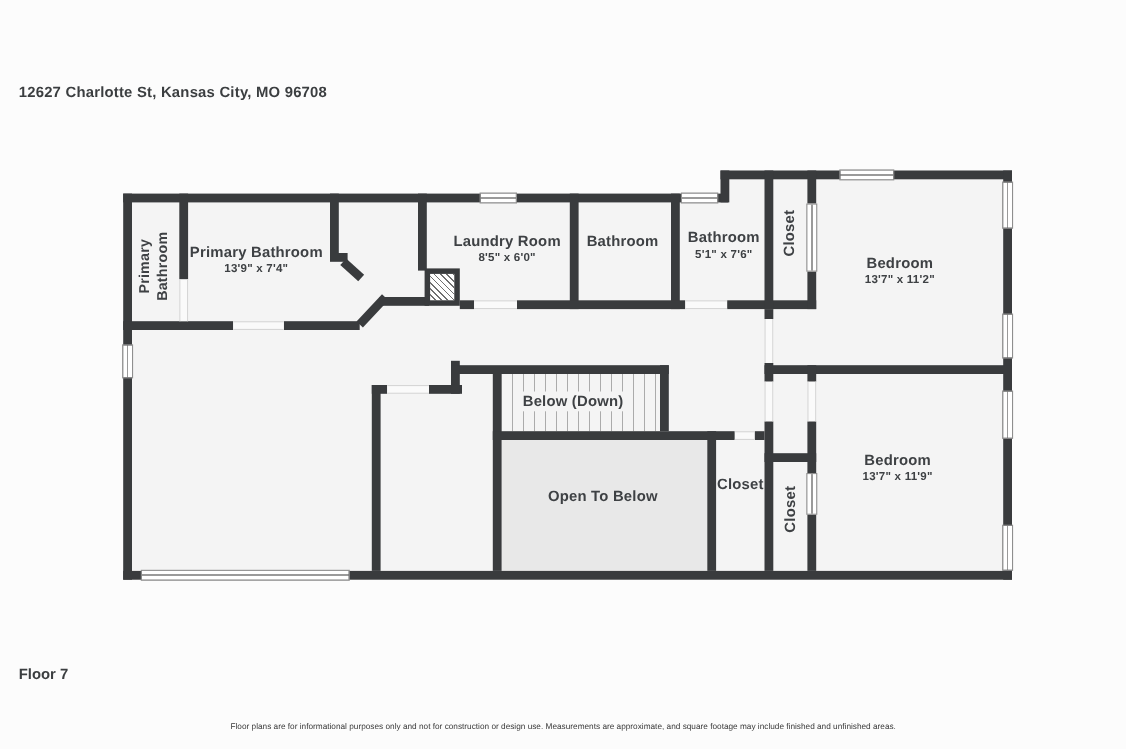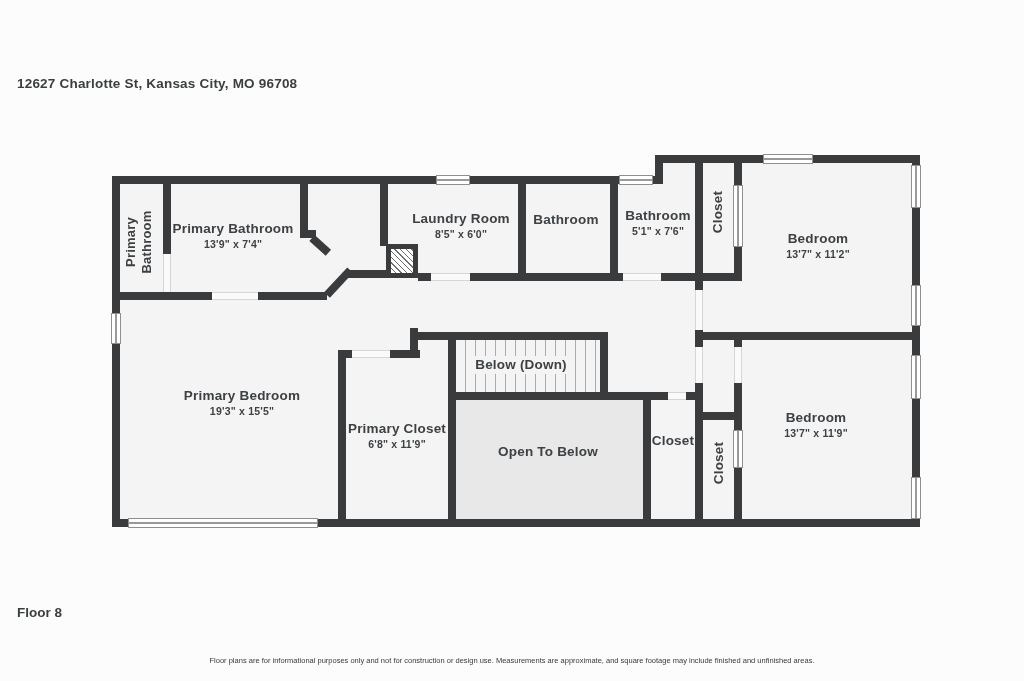--- a/index.html
+++ b/index.html
@@ -126,41 +126,33 @@
     <span class="rname">Bathroom</span>
     <span class="rdims">5'1" x 7'6"</span>
   </div>
   <div class="rlabel vlabel" style="left:718px;top:212px">
     <span class="rname">Closet</span>
   </div>
   <div class="rlabel" style="left:818px;top:246px">
     <span class="rname">Bedroom</span>
     <span class="rdims">13'7" x 11'2"</span>
   </div>
-  <div class="rlabel" style="left:242px;top:403px">
-    <span class="rname">Primary Bedroom</span>
-    <span class="rdims">19'3" x 15'5"</span>
-  </div>
-  <div class="rlabel" style="left:397px;top:436px">
-    <span class="rname">Primary Closet</span>
-    <span class="rdims">6'8" x 11'9"</span>
-  </div>
   <div class="rlabel stairs-pill" style="left:521px;top:365px">
     <span class="rname">Below (Down)</span>
   </div>
   <div class="rlabel" style="left:548px;top:452px">
     <span class="rname">Open To Below</span>
   </div>
   <div class="rlabel" style="left:673px;top:441px">
     <span class="rname">Closet</span>
   </div>
   <div class="rlabel vlabel" style="left:719px;top:463px">
     <span class="rname">Closet</span>
   </div>
   <div class="rlabel" style="left:816px;top:425px">
     <span class="rname">Bedroom</span>
     <span class="rdims">13'7" x 11'9"</span>
   </div>
 </div>
 
 <div class="page-title">12627 Charlotte St, Kansas City, MO 96708</div>
-<div class="floor-label">Floor 8</div>
+<div class="floor-label">Floor 7</div>
 <div class="disclaimer">Floor plans are for informational purposes only and not for construction or design use. Measurements are approximate, and square footage may include finished and unfinished areas.</div>
 
 </body></html>

